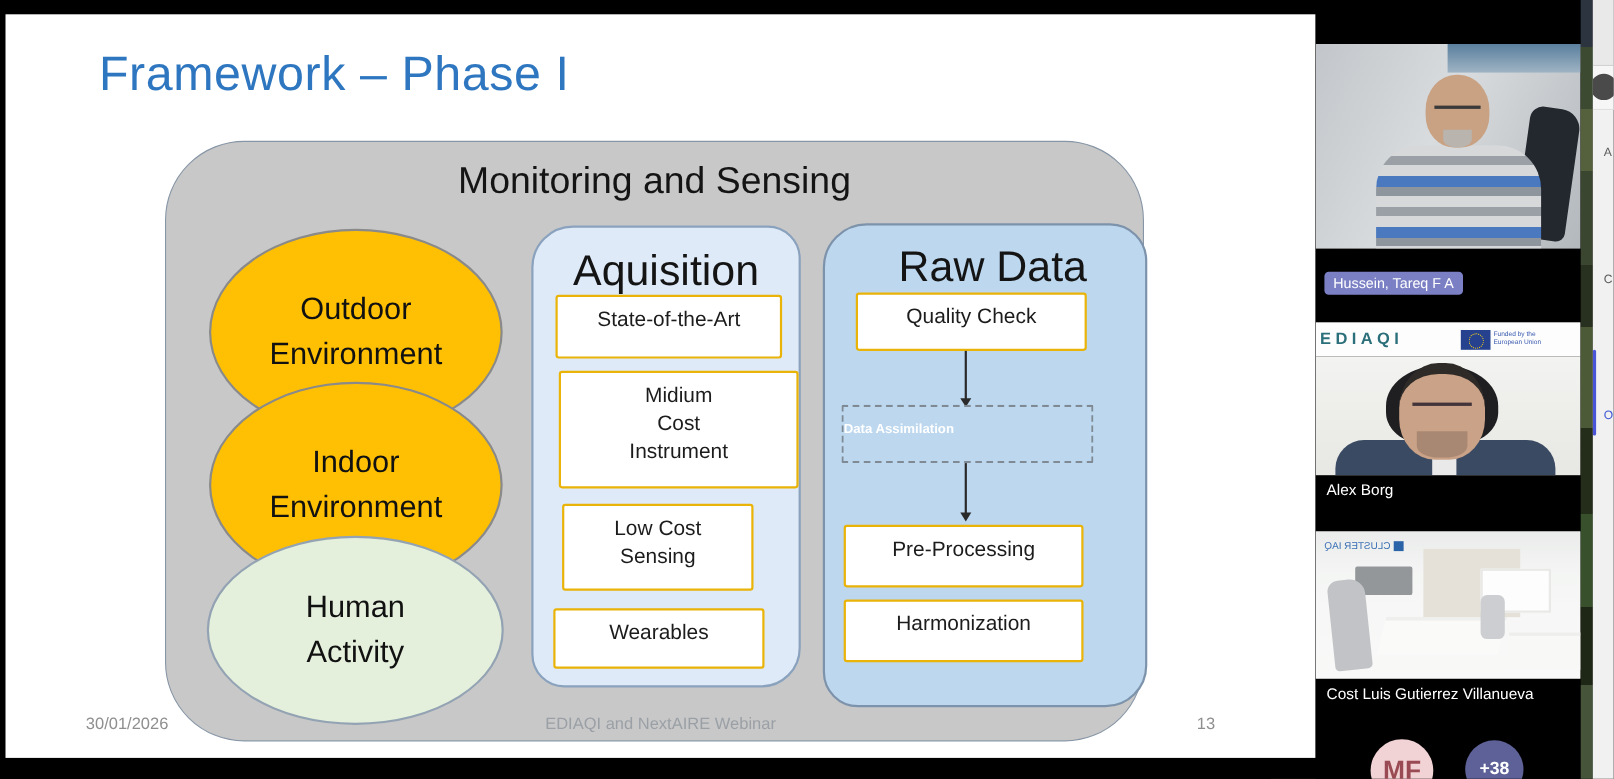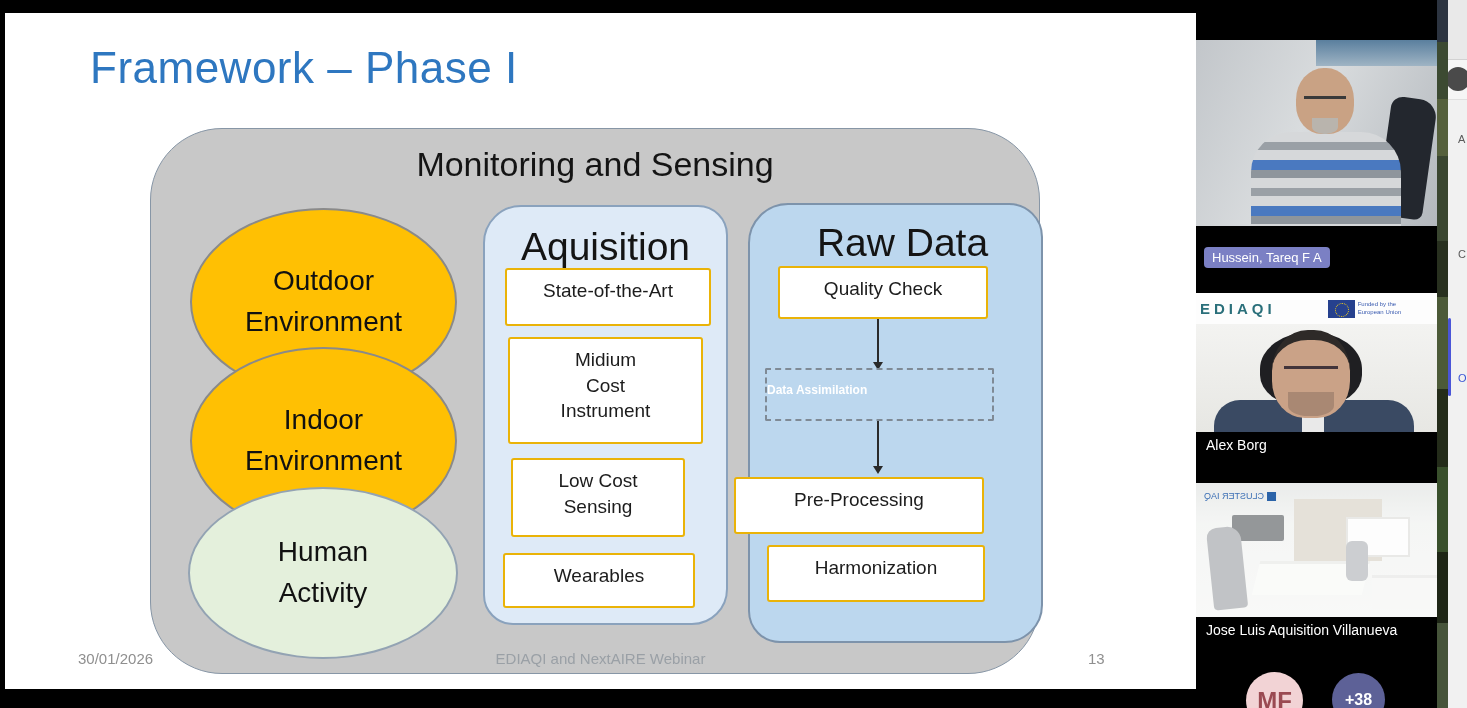--- a/index.html
+++ b/index.html
@@ -160,37 +160,37 @@
 Environment</div>
   <div class="ellipse orange" style="left:185px; top:334px; width:267px; height:188px;">Indoor
 Environment</div>
   <div class="ellipse green" style="left:183px; top:474px; width:270px; height:172px;">Human
 Activity</div>
 
   <div id="acq-blob" class="blob">
     <div class="blob-title" style="top:18px;">Aquisition</div>
   </div>
   <div class="wbox" style="left:500px; top:255px; width:206px; height:58px;">State-of-the-Art</div>
-  <div class="wbox" style="left:503px; top:324px; width:195px; height:107px;">Midium
+  <div class="wbox" style="left:503px; top:324px; width:218px; height:107px;">Midium
 Cost
 Instrument</div>
   <div class="wbox" style="left:498px; top:540px; width:192px; height:55px;">Wearables</div>
   <div class="wbox" style="left:506px; top:445px; width:174px; height:79px;">Low Cost
 Sensing</div>
 
   <div id="raw-blob" class="blob">
     <div class="blob-title" style="top:16px;margin-left:14px;">Raw Data</div>
   </div>
   <div class="wbox" style="left:773px; top:253px; width:210px; height:53px;">Quality Check</div>
   <div class="arrow-line" style="left:872px; top:306px; height:44px;"></div>
   <div class="arrow-head" style="left:868px; top:349px;"></div>
   <div class="dashedbox" style="left:760px; top:355px; width:229px; height:53px;">Data Assimilation</div>
   <div class="arrow-line" style="left:872px; top:408px; height:46px;"></div>
   <div class="arrow-head" style="left:868px; top:453px;"></div>
-  <div class="wbox" style="left:729px; top:464px; width:250px; height:57px;">Pre-Processing</div>
+  <div class="wbox" style="left:762px; top:464px; width:218px; height:57px;">Pre-Processing</div>
   <div class="wbox" style="left:762px; top:532px; width:218px; height:57px;">Harmonization</div>
 
   <div class="footer-text" style="left:73px; top:637px;">30/01/2026</div>
   <div class="footer-text" style="left:0; right:0; top:637px; text-align:center; color:#9aa0a6;">EDIAQI and NextAIRE Webinar</div>
   <div class="footer-text" style="left:1083px; top:637px;">13</div>
 </div>
 
 <div id="rail">
 
   <div class="tile" style="top:0; height:283px;">
@@ -230,21 +230,21 @@
     <div id="v3-desk1"></div>
     <div id="v3-desk2"></div>
     <div id="v3-chair"></div>
     <div id="v3-chair2"></div>
     <div id="v3-wash"></div>
     <div id="cluster-logo">
       <span class="sq"></span>
       <span>CLUSTER IAQ</span>
     </div>
   </div>
-  <div class="name-plain" style="top:622px;">Jose Luis Aquisition Villanueva</div>
+  <div class="name-plain" style="top:622px;">Cost Luis Gutierrez Villanueva</div>
 
   <div class="avatar" id="av-mf">MF</div>
   <div class="avatar" id="av-more">+38</div>
 </div>
 
 <div id="desktop-sliver"></div>
 <div id="side-panel">
   <div id="sp-top"></div>
   <div id="sp-row2"></div>
   <div id="sp-circle"></div>

